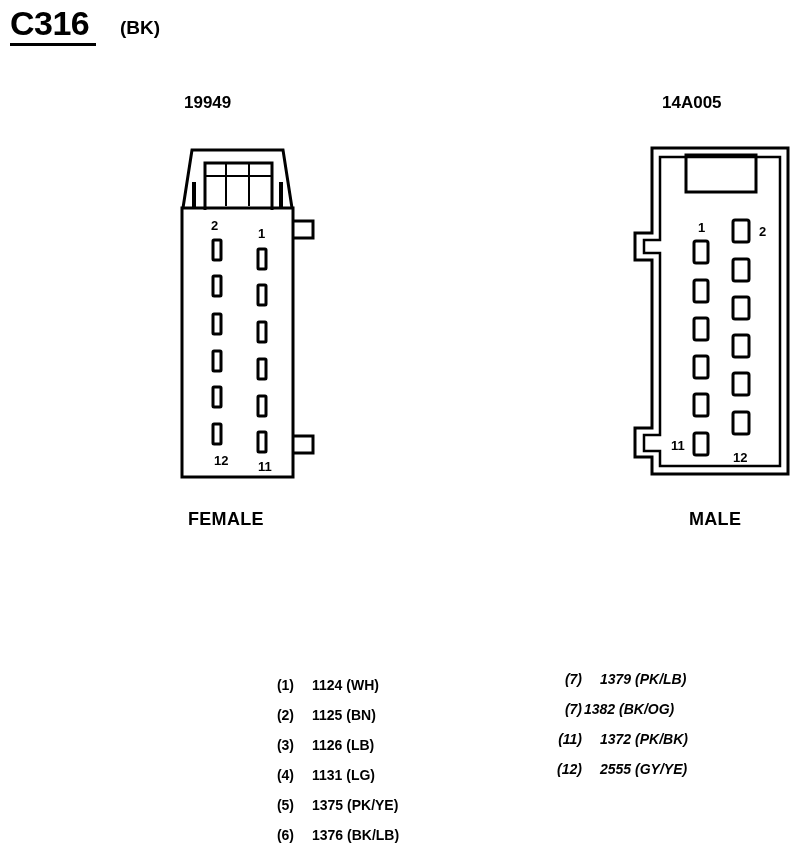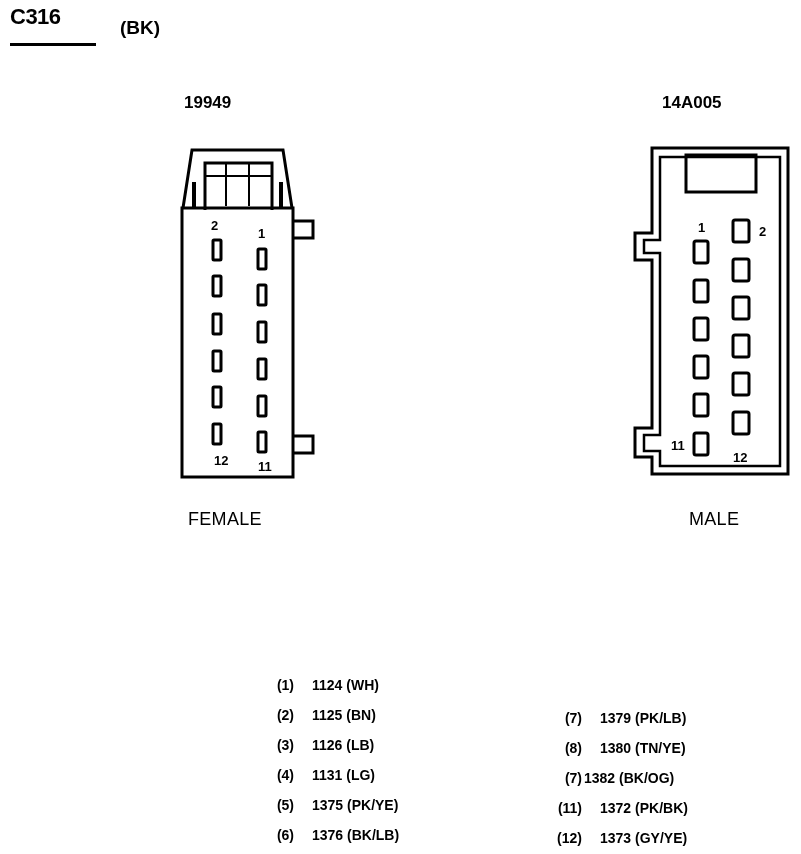--- a/index.html
+++ b/index.html
@@ -1,23 +1,23 @@
 <!DOCTYPE html>
 <html><head>
 <meta charset="utf-8">
 <style>
   html, body { margin: 0; padding: 0; background: #ffffff; }
   body { width: 801px; height: 854px; position: relative; overflow: hidden;
          font-family: "Liberation Sans", "DejaVu Sans", sans-serif; color: #000; }
   .abs { position: absolute; }
-  .title { left: 10px; top: 4px; font-size: 22px; font-weight: bold; letter-spacing: -0.5px; }
+  .title { left: 10px; top: 4px; font-size: 34px; font-weight: bold; letter-spacing: -0.5px; }
   .title-underline { left: 10px; top: 43px; width: 86px; height: 3px; background: #000; }
   .color-code { left: 120px; top: 17px; font-size: 19px; font-weight: bold; }
   .part-num { font-size: 17px; font-weight: bold; }
-  .gender { font-size: 18px; font-weight: normal; letter-spacing: 0.3px; }
+  .gender { font-size: 18px; font-weight: bold; letter-spacing: 0.3px; }
   .row { font-size: 14px; font-weight: bold; height: 20px; line-height: 20px; white-space: nowrap; }
   .row .pin { display: inline-block; text-align: right; }
   .row .circ { display: inline-block; text-align: center; }
   svg text { font-family: "Liberation Sans", "DejaVu Sans", sans-serif; font-weight: bold; }
 </style>
 </head>
 <body>
 
 <div class="abs title">C316</div>
 <div class="abs title-underline"></div>
@@ -92,19 +92,18 @@
 
 <div class="abs" style="left:272px; top:675px;">
   <div class="row"><span class="pin" style="width:22px">(1)</span><span class="circ" style="margin-left:18px">1124 (WH)</span></div>
   <div class="row" style="margin-top:10px"><span class="pin" style="width:22px">(2)</span><span class="circ" style="margin-left:18px">1125 (BN)</span></div>
   <div class="row" style="margin-top:10px"><span class="pin" style="width:22px">(3)</span><span class="circ" style="margin-left:18px">1126 (LB)</span></div>
   <div class="row" style="margin-top:10px"><span class="pin" style="width:22px">(4)</span><span class="circ" style="margin-left:18px">1131 (LG)</span></div>
   <div class="row" style="margin-top:10px"><span class="pin" style="width:22px">(5)</span><span class="circ" style="margin-left:18px">1375 (PK/YE)</span></div>
   <div class="row" style="margin-top:10px"><span class="pin" style="width:22px">(6)</span><span class="circ" style="margin-left:18px">1376 (BK/LB)</span></div>
 </div>
 
-<div class="abs" style="left:548px; top:708px;">
+<div class="abs" style="left:548px; top:669px;font-style:italic;">
   <div class="row"><span class="pin" style="width:34px">(7)</span><span class="circ" style="margin-left:18px">1379 (PK/LB)</span></div>
-  <div class="row" style="margin-top:10px"><span class="pin" style="width:34px">(8)</span><span class="circ" style="margin-left:18px">1380 (TN/YE)</span></div>
   <div class="row" style="margin-top:10px"><span class="pin" style="width:34px">(7)</span><span class="circ" style="margin-left:2px">1382 (BK/OG)</span></div>
   <div class="row" style="margin-top:10px"><span class="pin" style="width:34px">(11)</span><span class="circ" style="margin-left:18px">1372 (PK/BK)</span></div>
-  <div class="row" style="margin-top:10px"><span class="pin" style="width:34px">(12)</span><span class="circ" style="margin-left:18px">1373 (GY/YE)</span></div>
+  <div class="row" style="margin-top:10px"><span class="pin" style="width:34px">(12)</span><span class="circ" style="margin-left:18px">2555 (GY/YE)</span></div>
 </div>
 
 </body></html>

